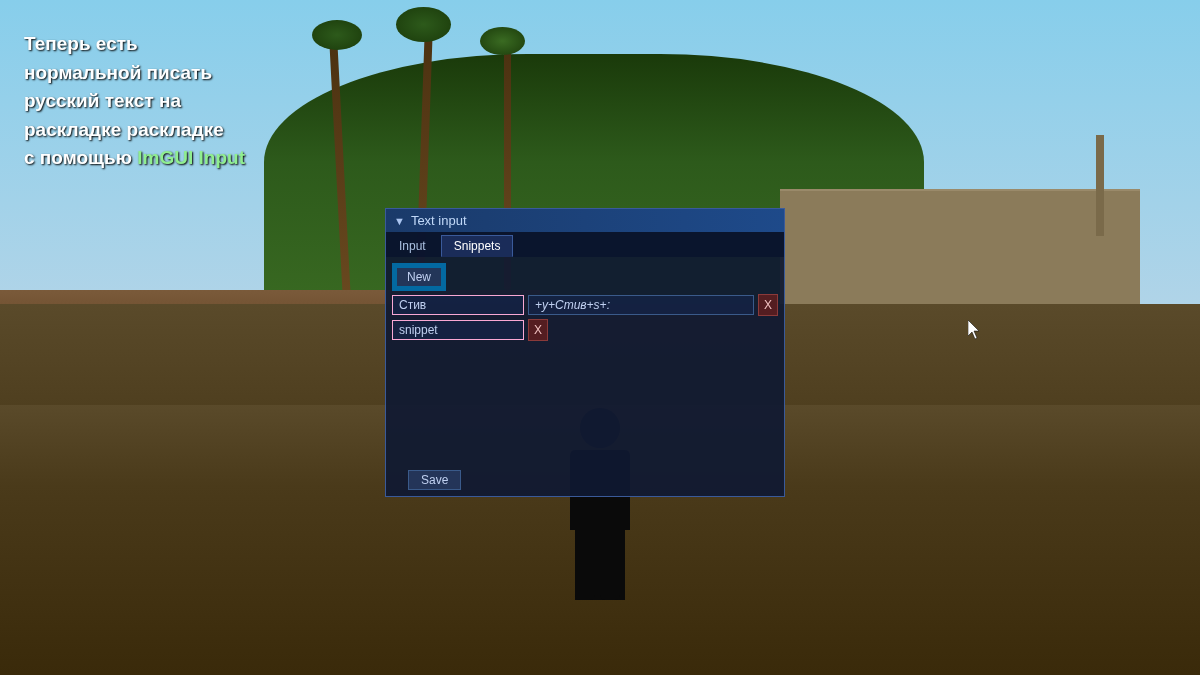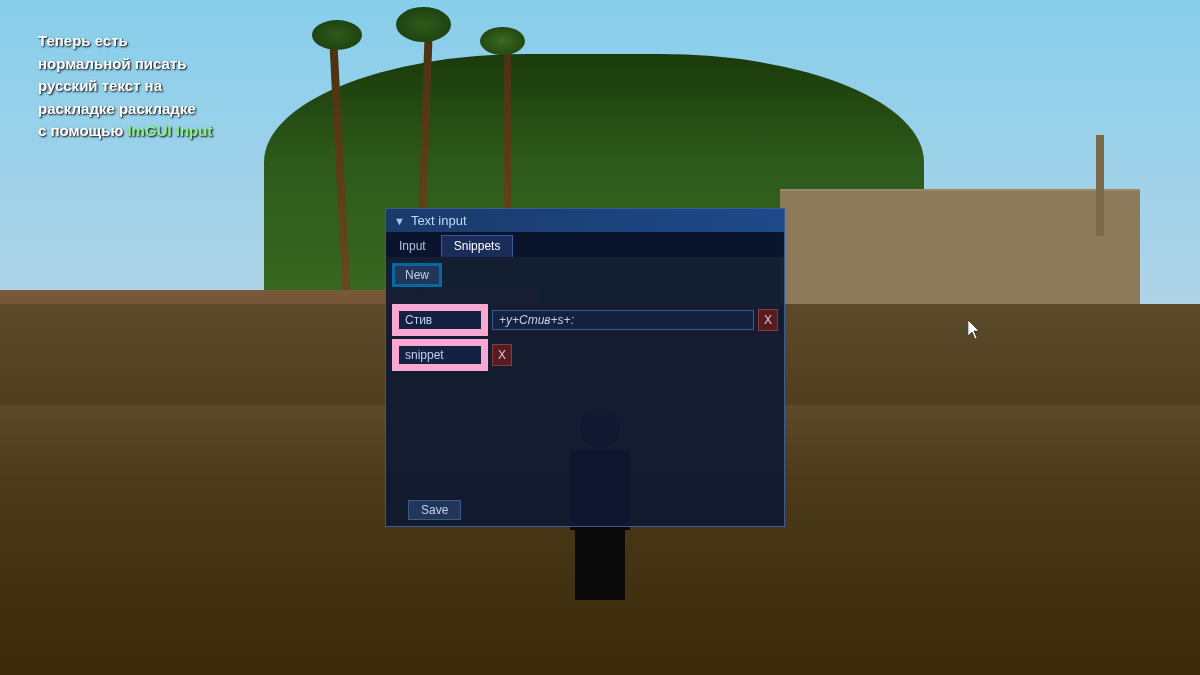--- a/index.html
+++ b/index.html
@@ -75,23 +75,23 @@
     .char-leg {
       width: 20px;
       background: #0a0a0a;
       border-radius: 0 0 5px 5px;
     }
 
     
     .overlay-text {
       position: absolute;
       top: 30px;
-      left: 38px;
+      left: 24px;
       color: #ffffff;
-      font-size: 15px;
+      font-size: 19px;
       font-weight: bold;
       line-height: 1.5;
       text-shadow: 1px 1px 2px #000;
       max-width: 240px;
     }
 
     .overlay-text .highlight {
       color: #90EE90;
     }
 
@@ -145,39 +145,39 @@
       border-bottom: 1px solid rgba(10,20,45,0);
       color: #ffffff;
     }
 
     .imgui-body {
       padding: 6px 6px;
     }
 
     .new-btn {
       background: rgba(40, 60, 100, 0.8);
-      border: 3px solid #0369a1;
+      border: 5px solid #0369a1;
       color: #c0d0f0;
       padding: 2px 10px;
       font-size: 12px;
       cursor: pointer;
-      margin-bottom: 17px;
+      margin-bottom: 3px;
     }
 
     .snippet-row {
       display: flex;
       align-items: center;
       margin-bottom: 3px;
       gap: 4px;
     }
 
     .snippet-name {
-      width: 96px;
+      width: 132px;
       background: rgba(20, 35, 70, 0.8);
-      border: 7px solid #f9a8d4;
+      border: 1px solid #f9a8d4;
       color: #c0d0f0;
       padding: 2px 6px;
       font-size: 12px;
     }
 
     .snippet-value {
       flex: 1;
       background: rgba(20, 35, 70, 0.8);
       border: 1px solid #3a5a8a;
       color: #c0d0f0;

